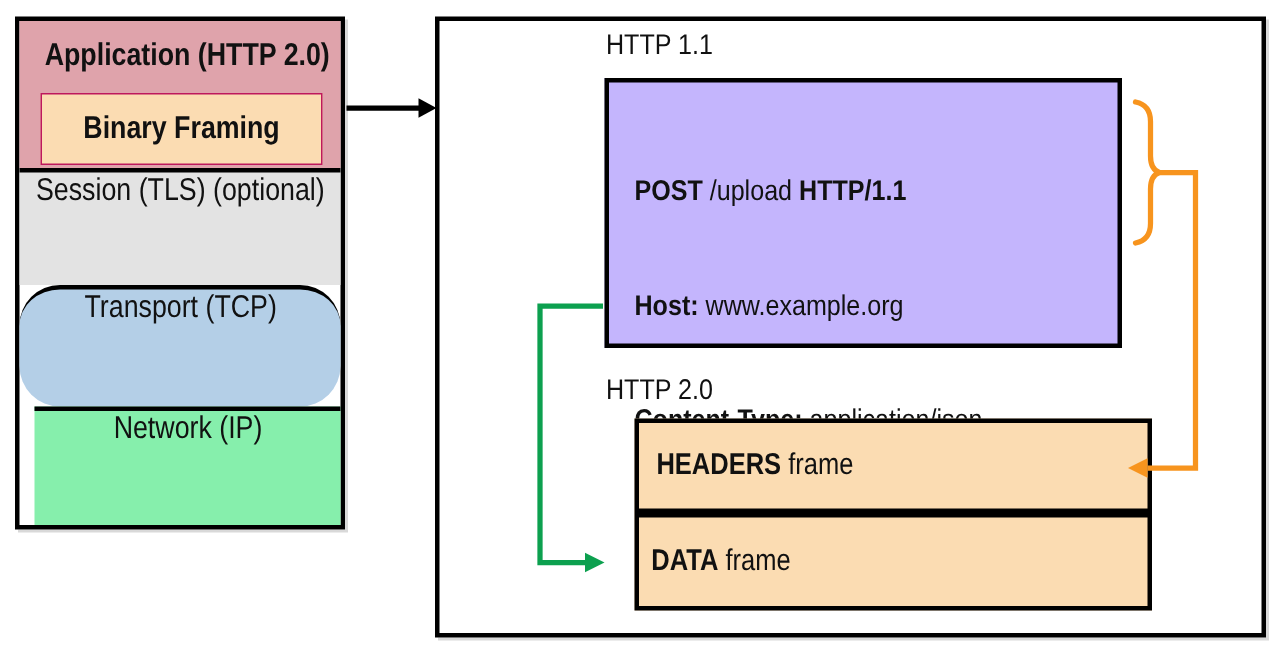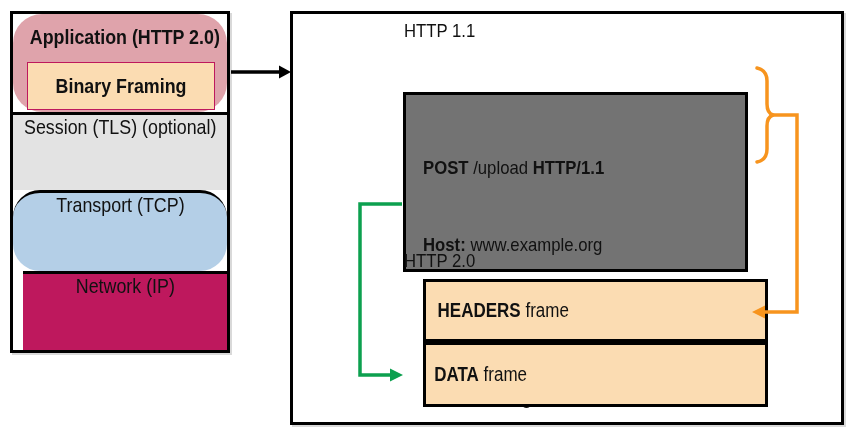--- a/index.html
+++ b/index.html
@@ -10,21 +10,21 @@
     overflow:hidden;
   }
   
   .stack {
     position:absolute; left:10px; top:11px; width:220px; height:342px;
     border:3px solid #000; background:#fff;
     display:flex; flex-direction:column;
     box-shadow:2px 2px 0 rgba(0,0,0,0.15);
   }
   .layer { position:relative; }
-  .layer-app { height:98px;border-radius:29px; }
+  .layer-app { height:98px; }
   .layer-mid { border-top:3px solid #000; display:flex; align-items:flex-start; justify-content:center; }
   .layer-session { height:78px; }
   .layer-transport { height:81px;border-radius:27px; }
   .layer-network { flex:1; }
   .app-label { text-align:center; padding-top:11px; font-weight:bold; font-size:21px; white-space:nowrap; }
   .bframe {
     position:absolute; left:14px; top:48px; width:188px; height:48px;
     border:1px solid #be185d; display:flex; align-items:center; justify-content:center;
     font-weight:bold; font-size:21px; white-space:nowrap;
   }
@@ -76,32 +76,32 @@
       <div class="bframe" style="background-color: rgb(251, 220, 178);">
         <span class="cond">Binary Framing</span>
       </div>
     </div>
     <div class="layer layer-mid layer-session" style="background-color: rgb(227, 227, 227);">
       <span class="layer-label cond">Session (TLS) (optional)</span>
     </div>
     <div class="layer layer-mid layer-transport" style="background-color: rgb(180, 207, 231);">
       <span class="layer-label cond">Transport (TCP)</span>
     </div>
-    <div class="layer layer-mid layer-network" style="background-color: #be185d; margin-left: 10px;">
+    <div class="layer layer-mid layer-network" style="background-color: #86efac; margin-left: 10px;">
       <span class="layer-label cond">Network (IP)</span>
     </div>
   </div>
 
   <div class="bigbox"></div>
 
   <div class="panel-lbl lbl-http11">
     <span class="cond-left">HTTP 1.1</span>
   </div>
 
-  <div class="reqbox" style="background-color: #737373; margin-top: 40px;">
+  <div class="reqbox" style="background-color: #c4b5fd;">
     <div class="reqtext">
       <div class="rline"><span class="b">POST</span><span> /upload </span><span class="b">HTTP/1.1</span></div>
       <div class="rline"><span class="b">Host:</span><span> www.example.org</span></div>
       <div class="rline"><span class="b">Content-Type:</span><span> application/json</span></div>
       <div class="rline"><span class="b">Content-Length:</span><span> 15</span></div>
       <div class="rline"></div>
       
     </div>
   </div>
 

